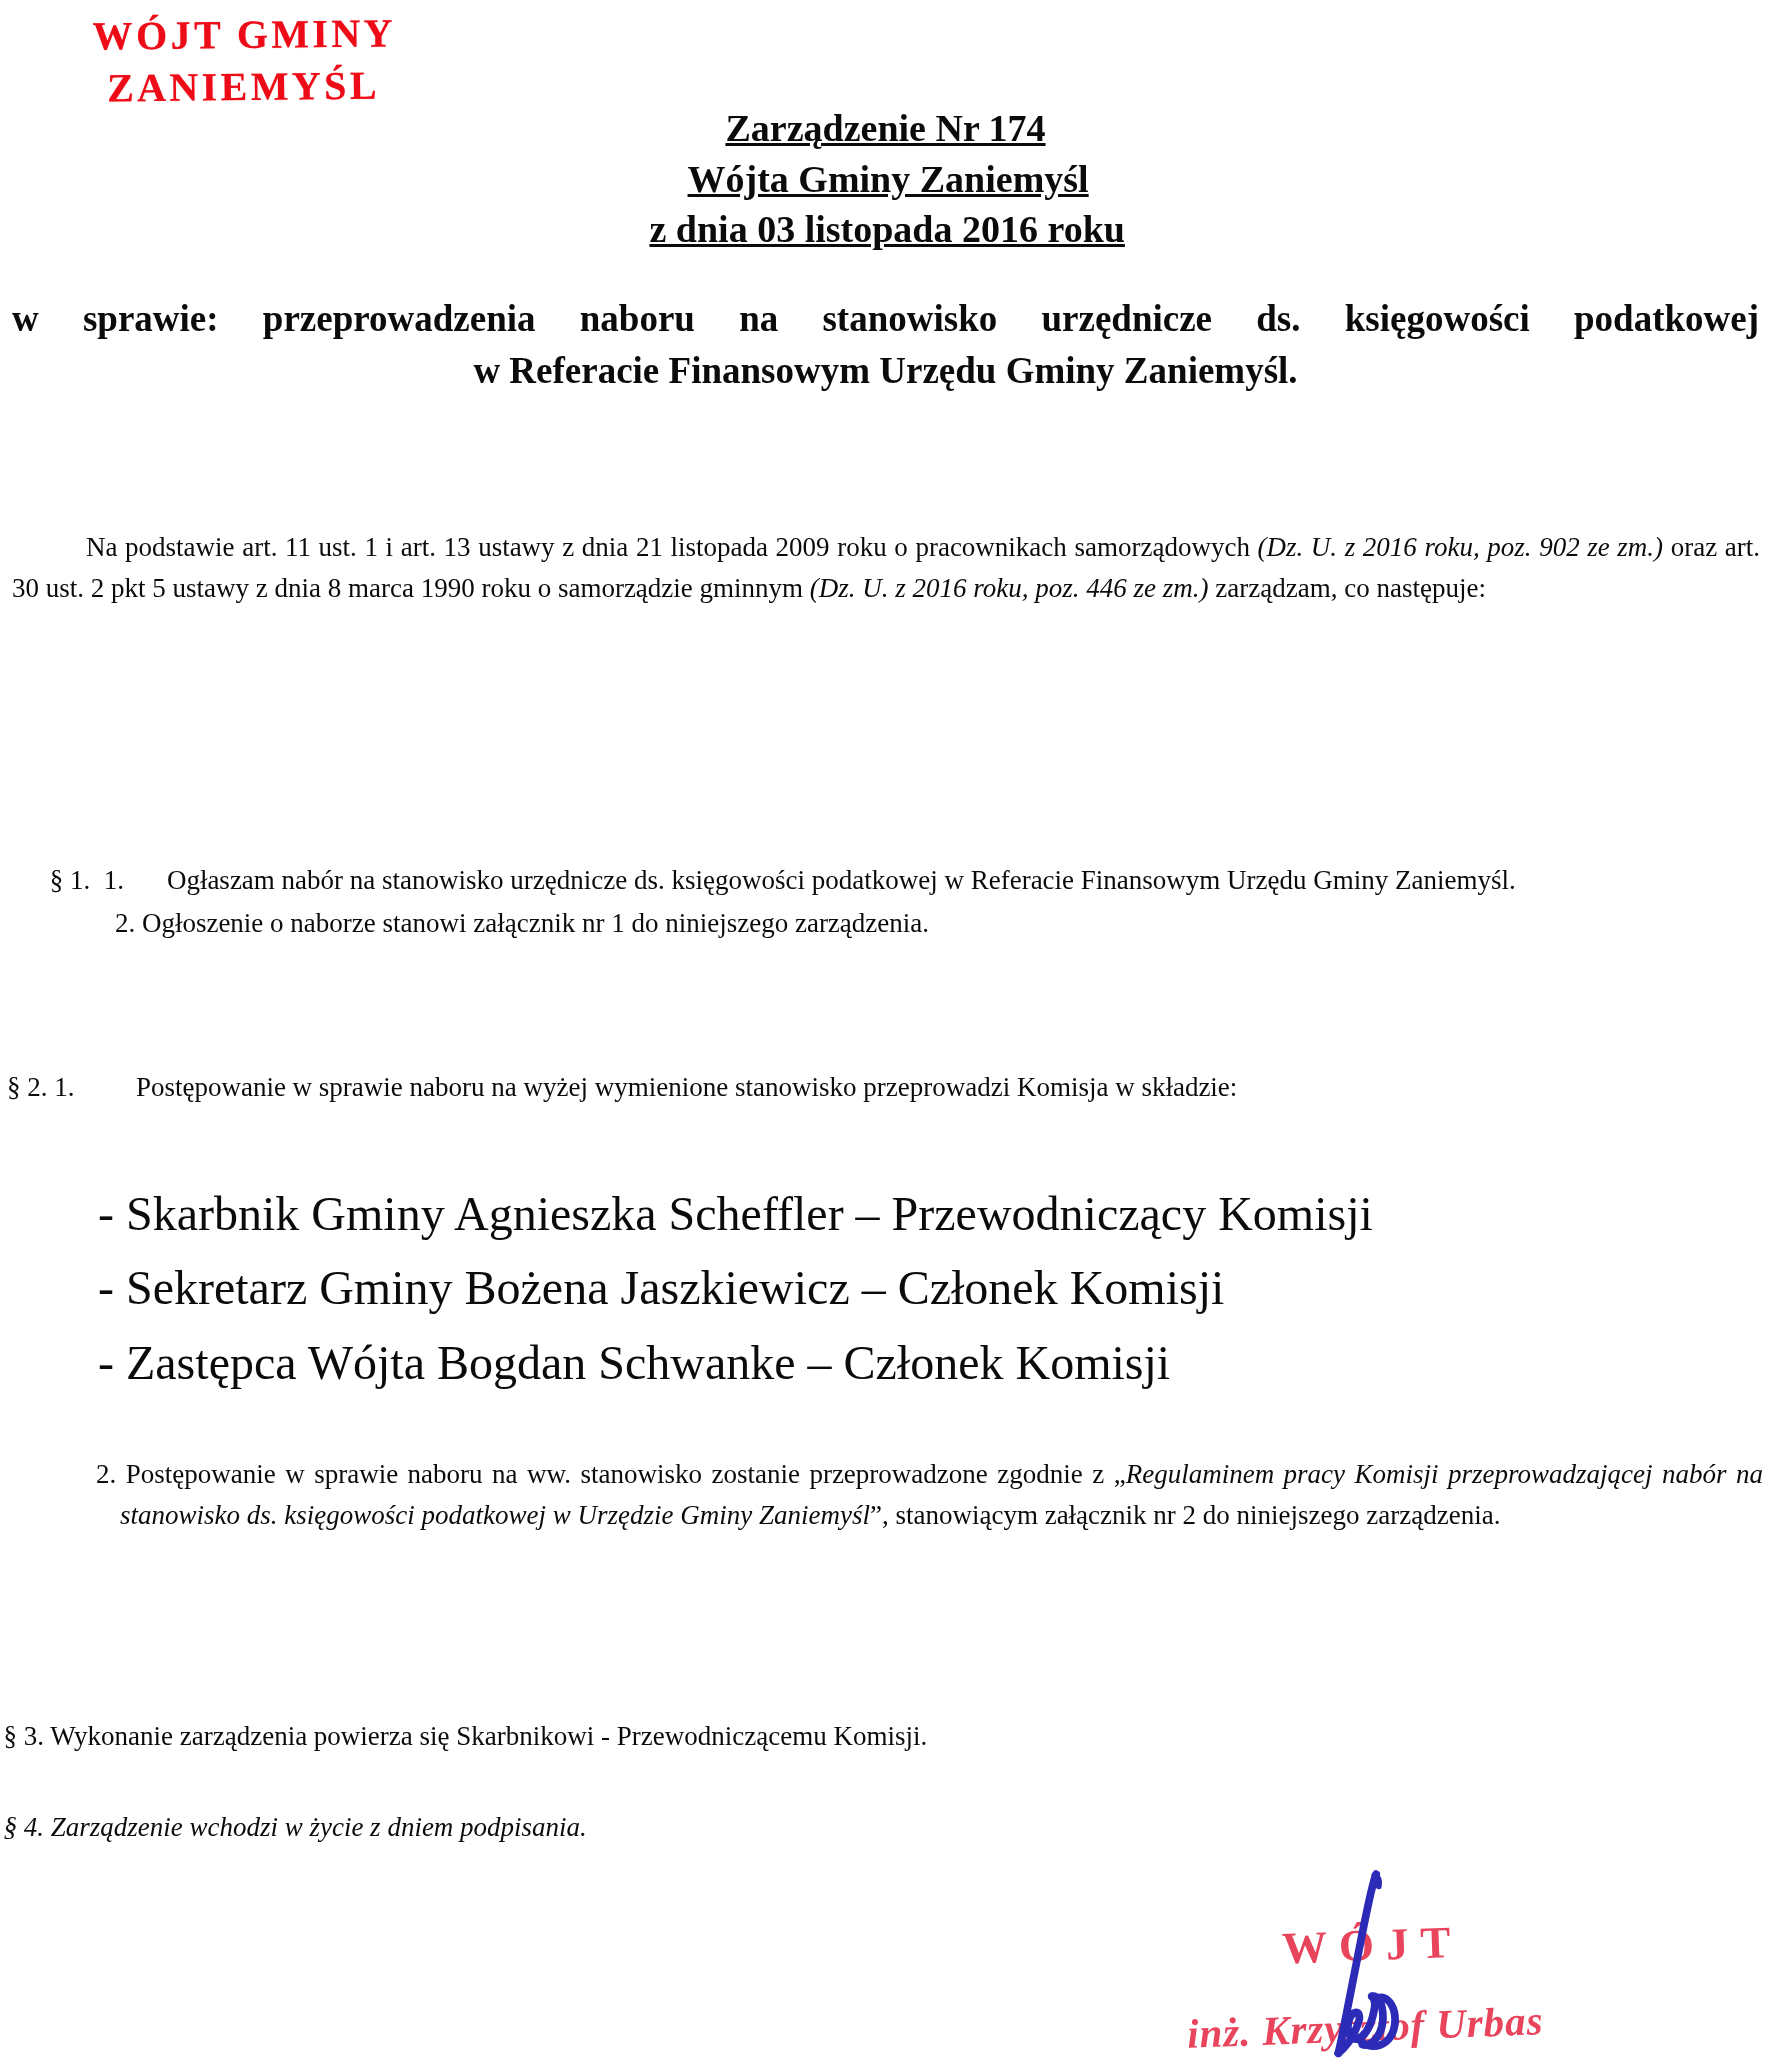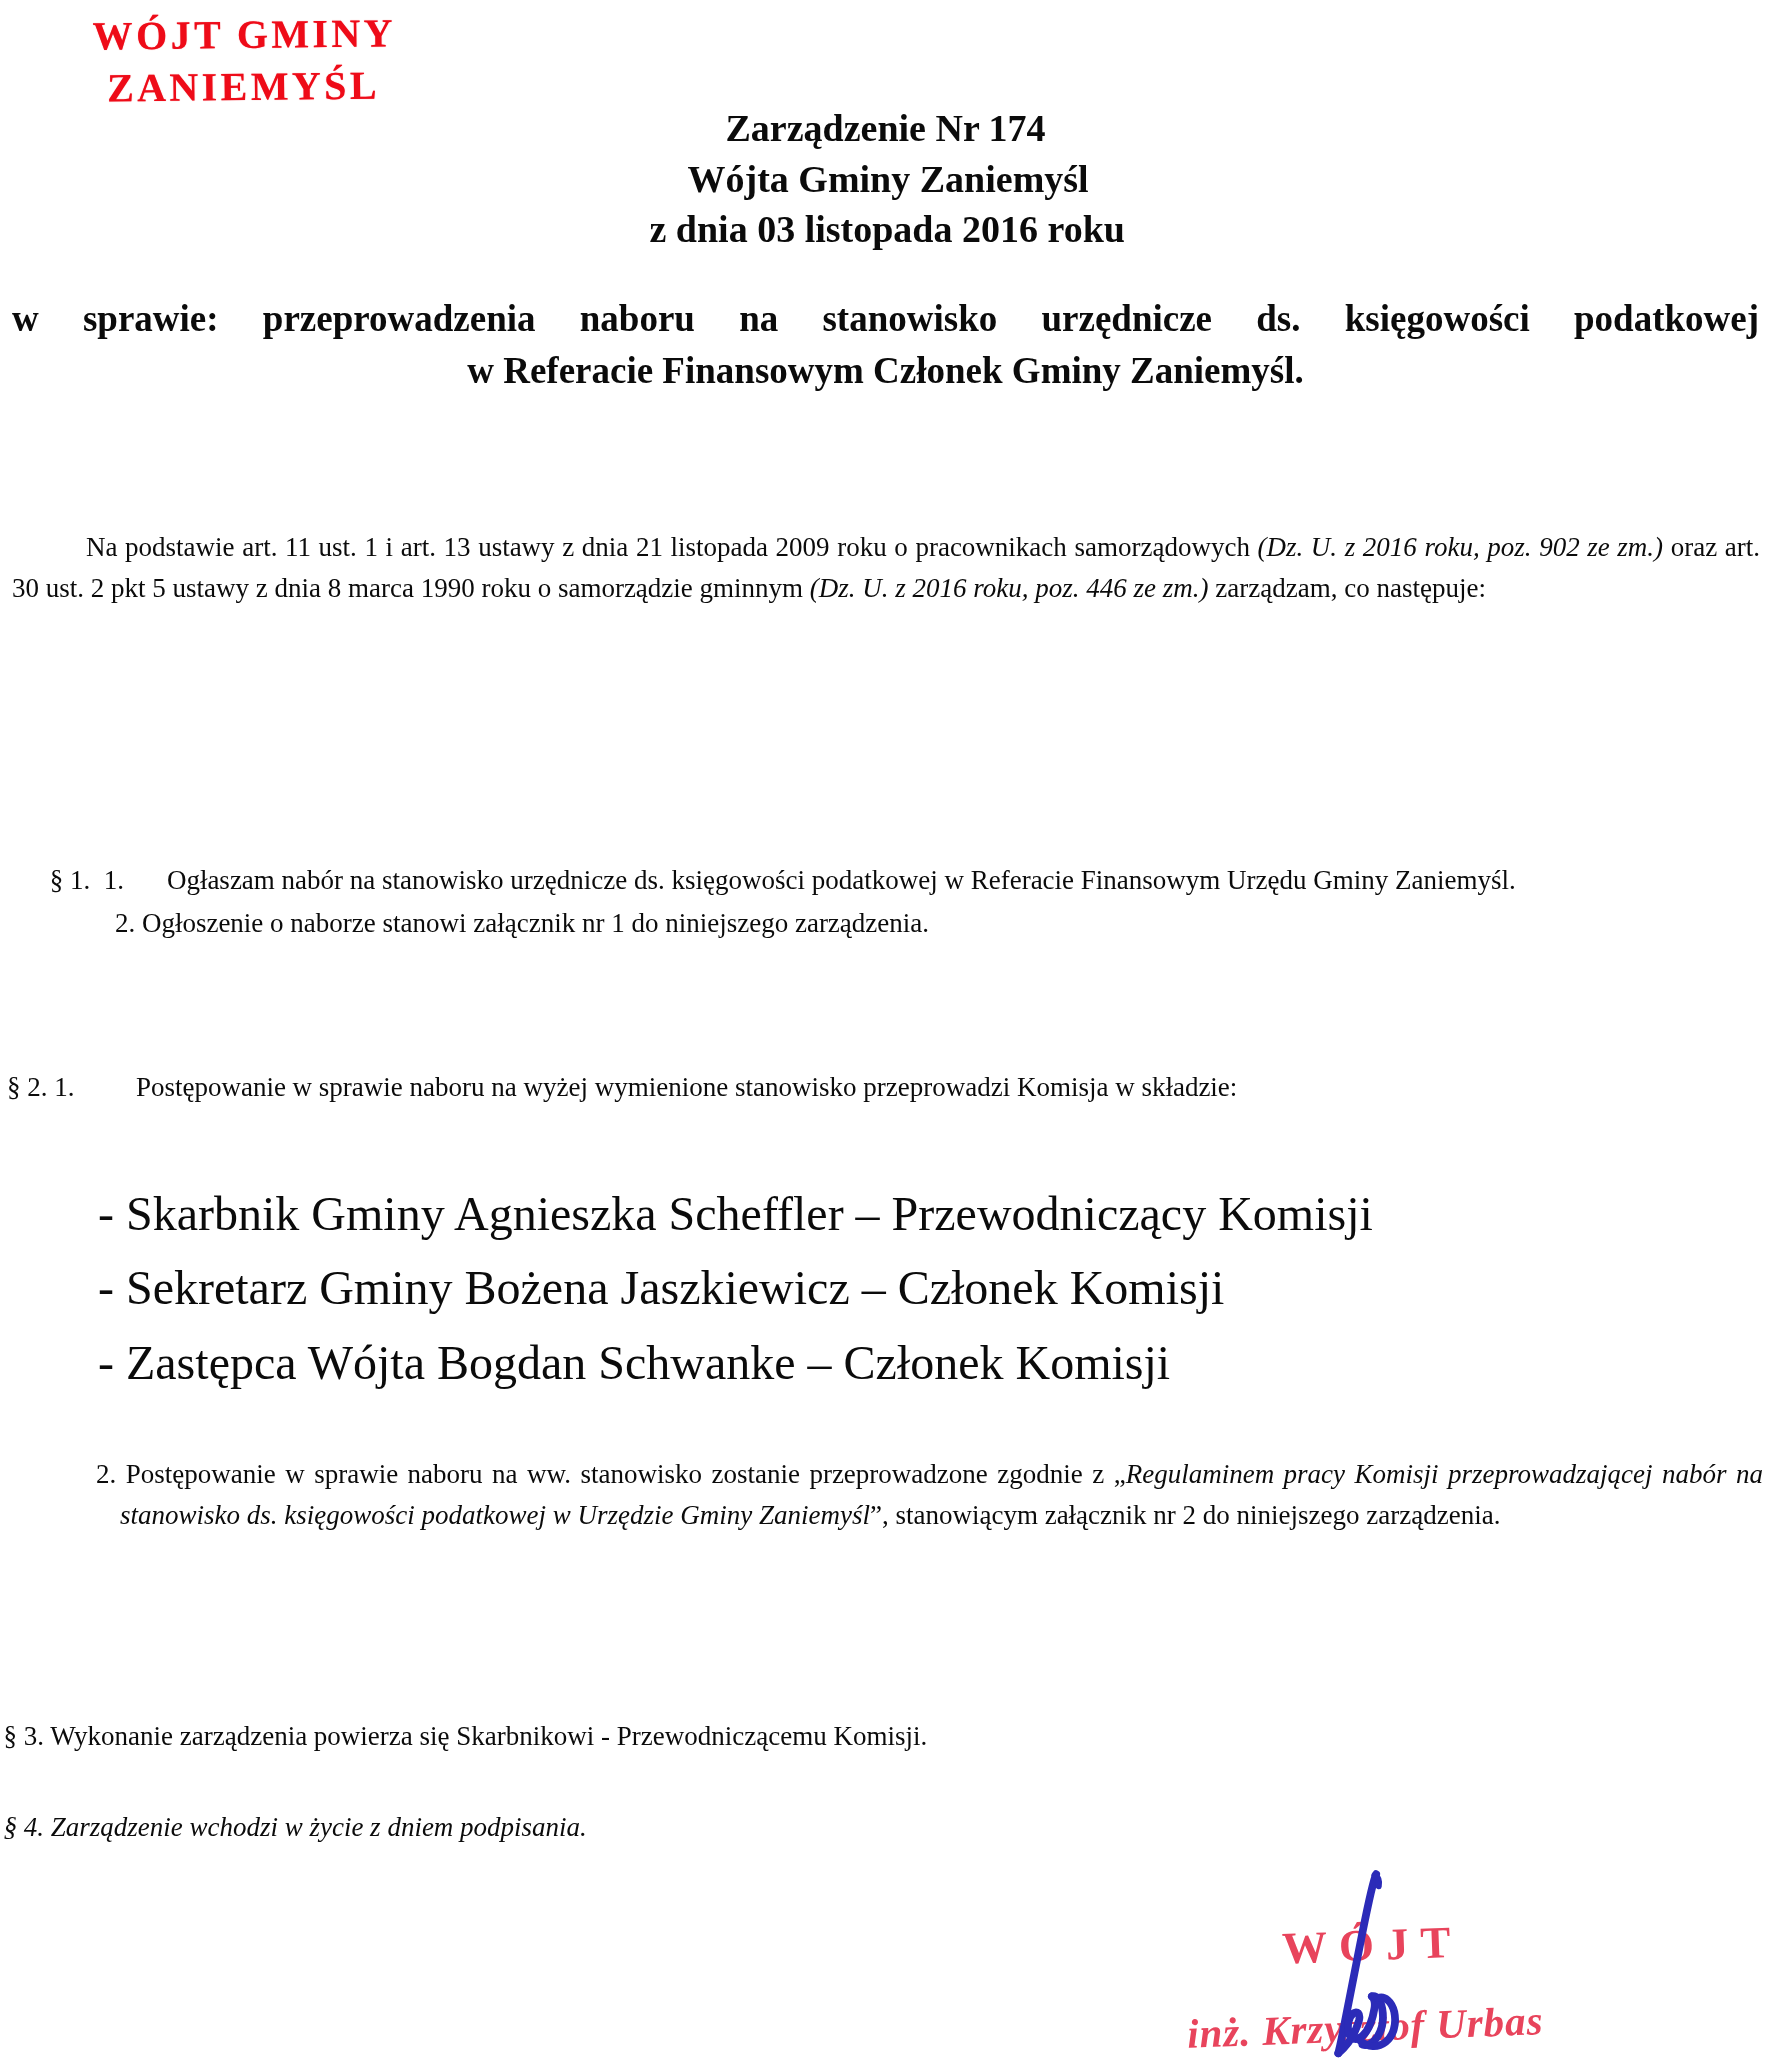--- a/index.html
+++ b/index.html
@@ -37,20 +37,21 @@
   
   .title-block {
     position: absolute;
     left: 0;
     top: 103px;
     width: 1771px;
     text-align: center;
     font-weight: 700;
     font-size: 38px;
     line-height: 1.33;
+    text-decoration: underline;
   }
   .title-block .tline { display: block; }
   .title-block .tline2 { margin-left: 5.2px; }
   .title-block .tline3 { margin-left: 3.4px; }
 
   
   .subject {
     position: absolute;
     left: 12px;
     top: 293px;
@@ -213,21 +214,21 @@
   </div>
 
   <div class="title-block">
     <span class="tline tline1">Zarządzenie Nr 174</span>
     <span class="tline tline2">Wójta Gminy Zaniemyśl</span>
     <span class="tline tline3">z dnia  03 listopada 2016 roku</span>
   </div>
 
   <div class="subject">
     <span class="sl1">w sprawie: przeprowadzenia naboru na stanowisko urzędnicze ds. księgowości podatkowej</span>
-    <span class="sl2">w Referacie Finansowym Członek Gminy Zaniemyśl.</span>
+    <span class="sl2">w Referacie Finansowym Urzędu Gminy Zaniemyśl.</span>
   </div>
 
   <div class="para" id="legal-basis"><span>Na podstawie art. 11 ust. 1 i art. 13 ustawy z dnia 21 listopada 2009 roku o pracownikach samorządowych </span><i>(Dz. U. z 2016 roku, poz. 902 ze zm.)</i><span> oraz art. 30 ust. 2 pkt 5 ustawy z dnia 8 marca 1990 roku o samorządzie gminnym </span><i>(Dz. U. z 2016 roku, poz. 446  ze zm.)</i><span> zarządzam, co następuje:</span></div>
 
   <div class="para" id="sec1">
     <span class="marker-row"><span class="mk">§ 1.  1.</span><span>Ogłaszam nabór na stanowisko urzędnicze ds. księgowości podatkowej w Referacie Finansowym Urzędu Gminy Zaniemyśl.</span></span>
     <span class="sub2">2. Ogłoszenie o naborze stanowi załącznik nr 1 do niniejszego zarządzenia.</span>
   </div>
 
   <div class="para" id="sec2">

